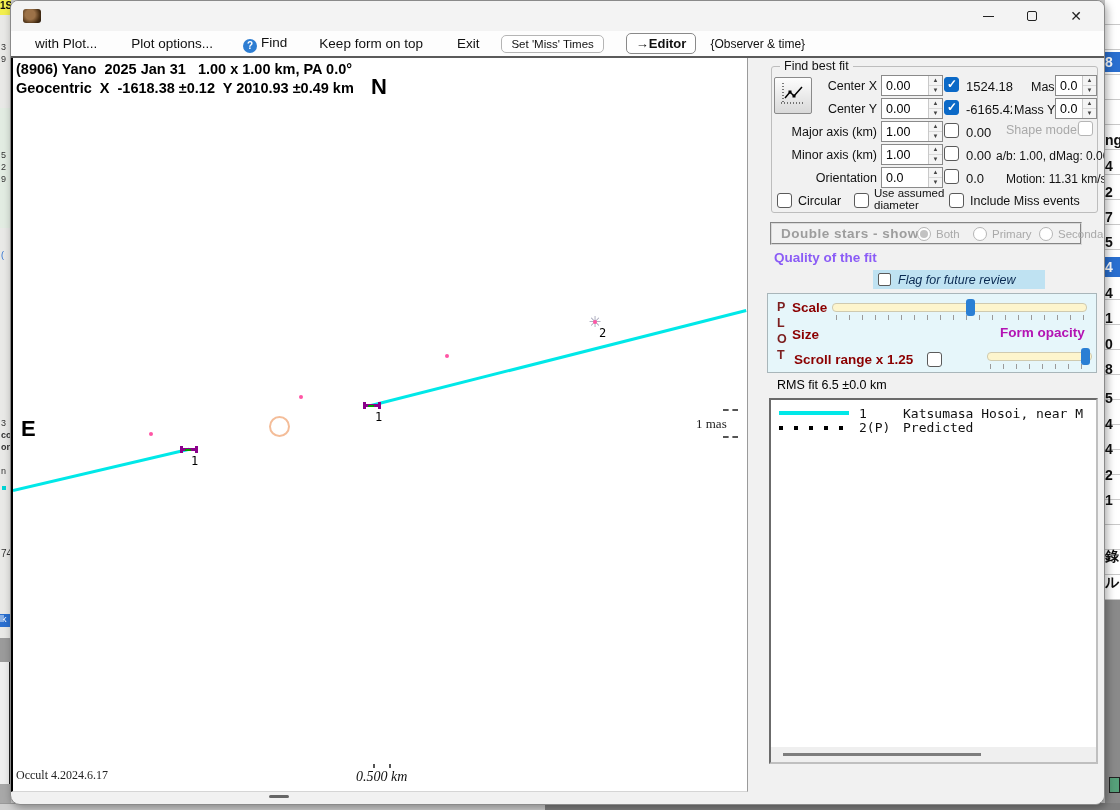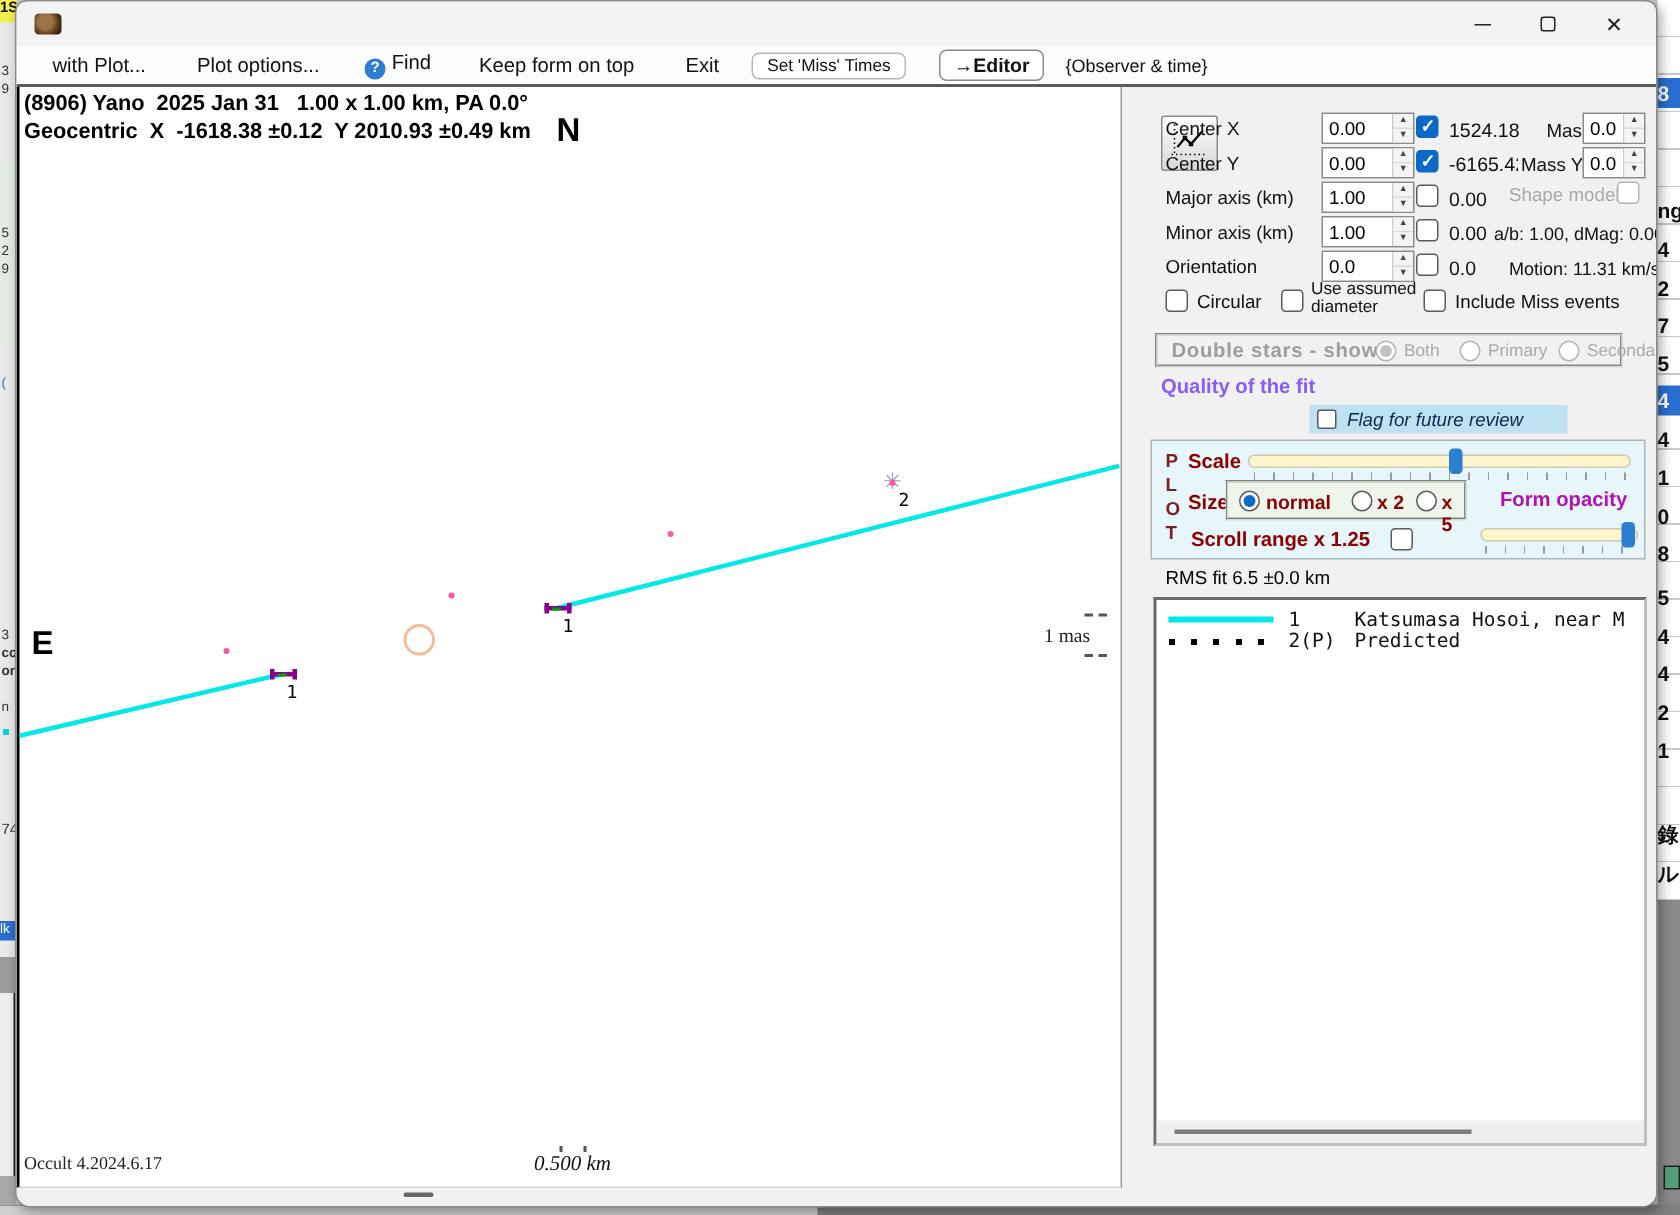--- a/index.html
+++ b/index.html
@@ -83,21 +83,21 @@
   .numbox { position:absolute; height:21px; background:#fff; border:1px solid #8a8a8a; display:flex; }
   .numbox input { border:none; outline:none; width:calc(100% - 14px); font-size:12.5px; padding-left:4px; font-family:"Liberation Sans", sans-serif; background:transparent; }
   .spin { width:14px; border-left:1px solid #c9c9c9; display:flex; flex-direction:column; }
   .spin span { flex:1; font-size:6px; color:#444; text-align:center; line-height:9px; background:#f4f4f4; }
   .spin span:first-child { border-bottom:1px solid #d9d9d9; }
 
   .cb { position:absolute; width:15px; height:15px; background:#fff; border:1px solid #5a5a5a; border-radius:3px; }
   .cb.checked { background:#0b69c7; border-color:#0b69c7; }
   .cb.checked::after { content:"✓"; position:absolute; left:2px; top:-1px; color:#fff; font-size:12px; font-weight:bold; }
   .cb.disabled { border-color:#b5b5b5; }
-  .rowlabel { position:absolute; white-space:nowrap; }
+  .rowlabel { position:absolute; text-align:right; white-space:nowrap; }
   .graylbl { color:#a9a9a9; }
 
   .radio { position:absolute; width:14px; height:14px; border:1px solid #5a5a5a; border-radius:50%; background:#fff; }
   .radio.sel::after { content:""; position:absolute; left:2px; top:2px; width:8px; height:8px; border-radius:50%; background:#0b69c7; }
   .radio.dis { border-color:#b5b5b5; }
   .radio.dis.sel::after { background:#c2c2c2; }
 
   #dblstars { position:absolute; left:22px; top:164px; width:312px; height:23px; border:2px groove #d9d9d9; background:#f1f1f1; }
   #dblstars .t { position:absolute; left:9px; top:2px; font-weight:bold; font-size:13.5px; color:#9d9d9d; letter-spacing:.5px; }
   #dblstars .opt { position:absolute; top:4px; font-size:11.5px; color:#a9a9a9; }
@@ -249,20 +249,23 @@
     <div class="scale-tick" style="left:360px;top:706px"></div>
     <div class="scale-tick" style="left:376px;top:706px"></div>
     <div class="scalebar-txt" style="left:343px;top:711px">0.500 km</div>
 
     <div class="versionlbl" style="left:3px;top:710px">Occult 4.2024.6.17</div>
   </div>
   <div class="bottom-dash"></div>
 
   <div id="panel">
 
+    <div class="groupbox" style="left:23px;top:8px;width:327px;height:147px">
+      <span class="grouplabel">Find best fit</span>
+    </div>
     <button style="position:absolute;left:26px;top:19px;width:38px;height:37px;background:linear-gradient(#fdfdfd,#d9d9d9);border:1px solid #8a8a8a;border-radius:2px">
       <svg width="26" height="24" viewBox="0 0 26 24">
         <line x1="3" y1="1" x2="3" y2="21" stroke="#000" stroke-width="1" stroke-dasharray="1,2"></line>
         <line x1="1" y1="21" x2="25" y2="21" stroke="#000" stroke-width="1" stroke-dasharray="1,2"></line>
         <polyline points="5,16 10,10 14,14 22,5" stroke="#000" stroke-width="1.5" fill="none"></polyline>
         <rect x="8.5" y="8.5" width="3" height="3" fill="#000"></rect>
           <rect x="12.5" y="12.5" width="3" height="3" fill="#000"></rect>
       </svg>
     </button>
 
@@ -370,28 +373,20 @@
       <span class="pl" style="top:38px">O</span>
       <span class="pl" style="top:54px">T</span>
 
       <span class="drlabel" style="left:24px;top:6px">Scale</span>
       <div class="track" style="left:64px;top:9px;width:255px">
         <div class="thumb" style="left:133px"></div>
       </div>
       <div class="ticks" style="left:68px;top:21px;width:248px"></div>
 
       <span class="drlabel" style="left:24px;top:33px">Size</span>
-      <div id="sizebox">
-        <span class="radio sel sradio" style="left:7px"></span>
-        <span class="slab" style="left:25px">normal</span>
-        <span class="radio sradio" style="left:82px"></span>
-        <span class="slab" style="left:99px">x 2</span>
-        <span class="radio sradio" style="left:125px"></span>
-        <span class="slab" style="left:142px">x 5</span>
-      </div>
       <span class="opacitylbl">Form opacity</span>
 
       <span class="drlabel" style="left:26px;top:58px">Scroll range x 1.25</span>
       <span class="cb" style="left:159px;top:58px;position:absolute"></span>
       <div class="track" style="left:219px;top:58px;width:105px">
         <div class="thumb" style="left:93px"></div>
       </div>
       <div class="ticks" style="left:222px;top:70px;width:100px"></div>
     </div>
 

